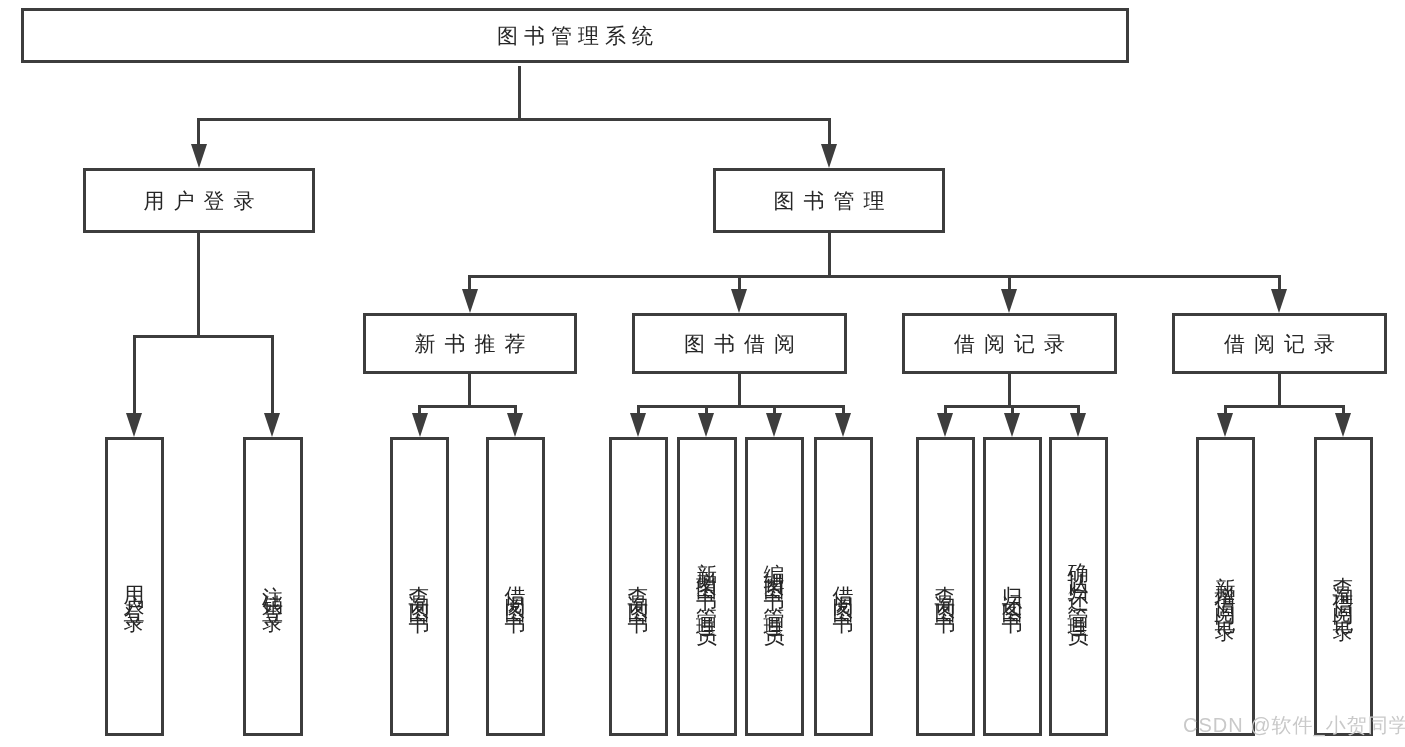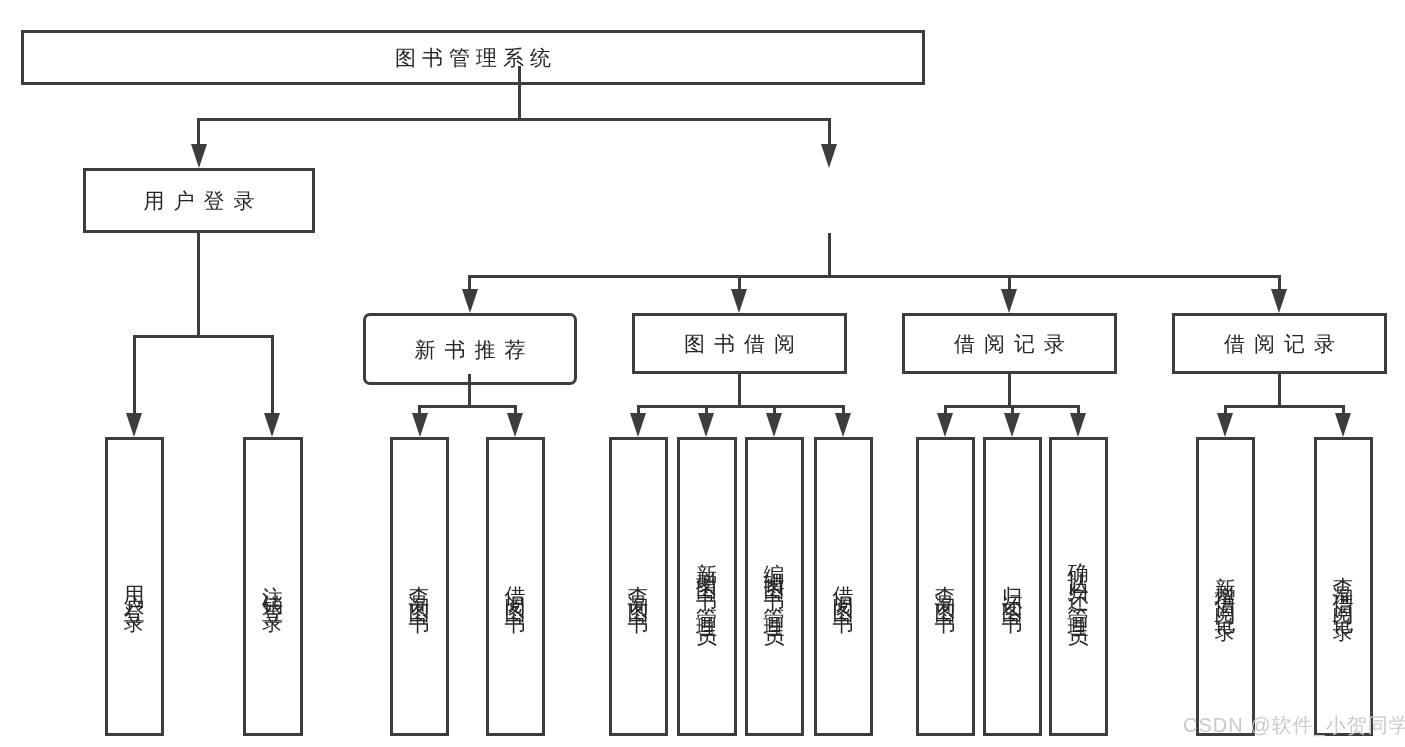--- a/index.html
+++ b/index.html
@@ -35,54 +35,57 @@
   .watermark{
     position:absolute;left:1183px;top:712px;z-index:5;
     font-size:20px;letter-spacing:1px;color:var(--watermark);white-space:nowrap;
   }
 </style>
 </head>
 <body>
 
 <div class="canvas">
 
-  <div class="box" style="left:21px;top:30px;width:904px;height:55px;align-items:center;">
+  <div class="box" style="left:21px;top:8px;width:1108px;height:55px;align-items:center;">
     <span class="t-label">图书管理系统</span>
   </div>
 
   <div class="vl" style="left:518px;top:66px;height:52px;"></div>
   <div class="hl" style="left:197px;top:118px;width:634px;"></div>
   <div class="vl" style="left:197px;top:118px;height:28px;"></div>
   <div class="arrow" style="left:191px;top:144px;"></div>
   <div class="vl" style="left:828px;top:118px;height:28px;"></div>
   <div class="arrow" style="left:821px;top:144px;"></div>
 
   <div class="box" style="left:83px;top:168px;width:232px;height:65px;">
     <span class="h-label">用户登录</span>
+  </div>
+  <div class="box" style="left:713px;top:168px;width:232px;height:65px;">
+    <span class="h-label">图书管理</span>
   </div>
 
   <div class="vl" style="left:197px;top:233px;height:102px;"></div>
   <div class="hl" style="left:133px;top:335px;width:141px;"></div>
   <div class="vl" style="left:133px;top:335px;height:82px;"></div>
   <div class="arrow" style="left:126px;top:413px;"></div>
   <div class="vl" style="left:271px;top:335px;height:82px;"></div>
   <div class="arrow" style="left:264px;top:413px;"></div>
 
   <div class="vl" style="left:828px;top:233px;height:42px;"></div>
   <div class="hl" style="left:468px;top:275px;width:813px;"></div>
   <div class="vl" style="left:468px;top:275px;height:18px;"></div>
   <div class="arrow" style="left:462px;top:289px;"></div>
   <div class="vl" style="left:738px;top:275px;height:18px;"></div>
   <div class="arrow" style="left:731px;top:289px;"></div>
   <div class="vl" style="left:1008px;top:275px;height:18px;"></div>
   <div class="arrow" style="left:1001px;top:289px;"></div>
   <div class="vl" style="left:1278px;top:275px;height:18px;"></div>
   <div class="arrow" style="left:1271px;top:289px;"></div>
 
-  <div class="box" style="left:363px;top:313px;width:214px;height:72px;border-radius:7px;">
+  <div class="box" style="left:363px;top:313px;width:214px;height:61px;">
     <span class="h-label">新书推荐</span>
   </div>
   <div class="box" style="left:632px;top:313px;width:215px;height:61px;">
     <span class="h-label">图书借阅</span>
   </div>
   <div class="box" style="left:902px;top:313px;width:215px;height:61px;">
     <span class="h-label">借阅记录</span>
   </div>
   <div class="box" style="left:1172px;top:313px;width:215px;height:61px;">
     <span class="h-label">借阅记录</span>

